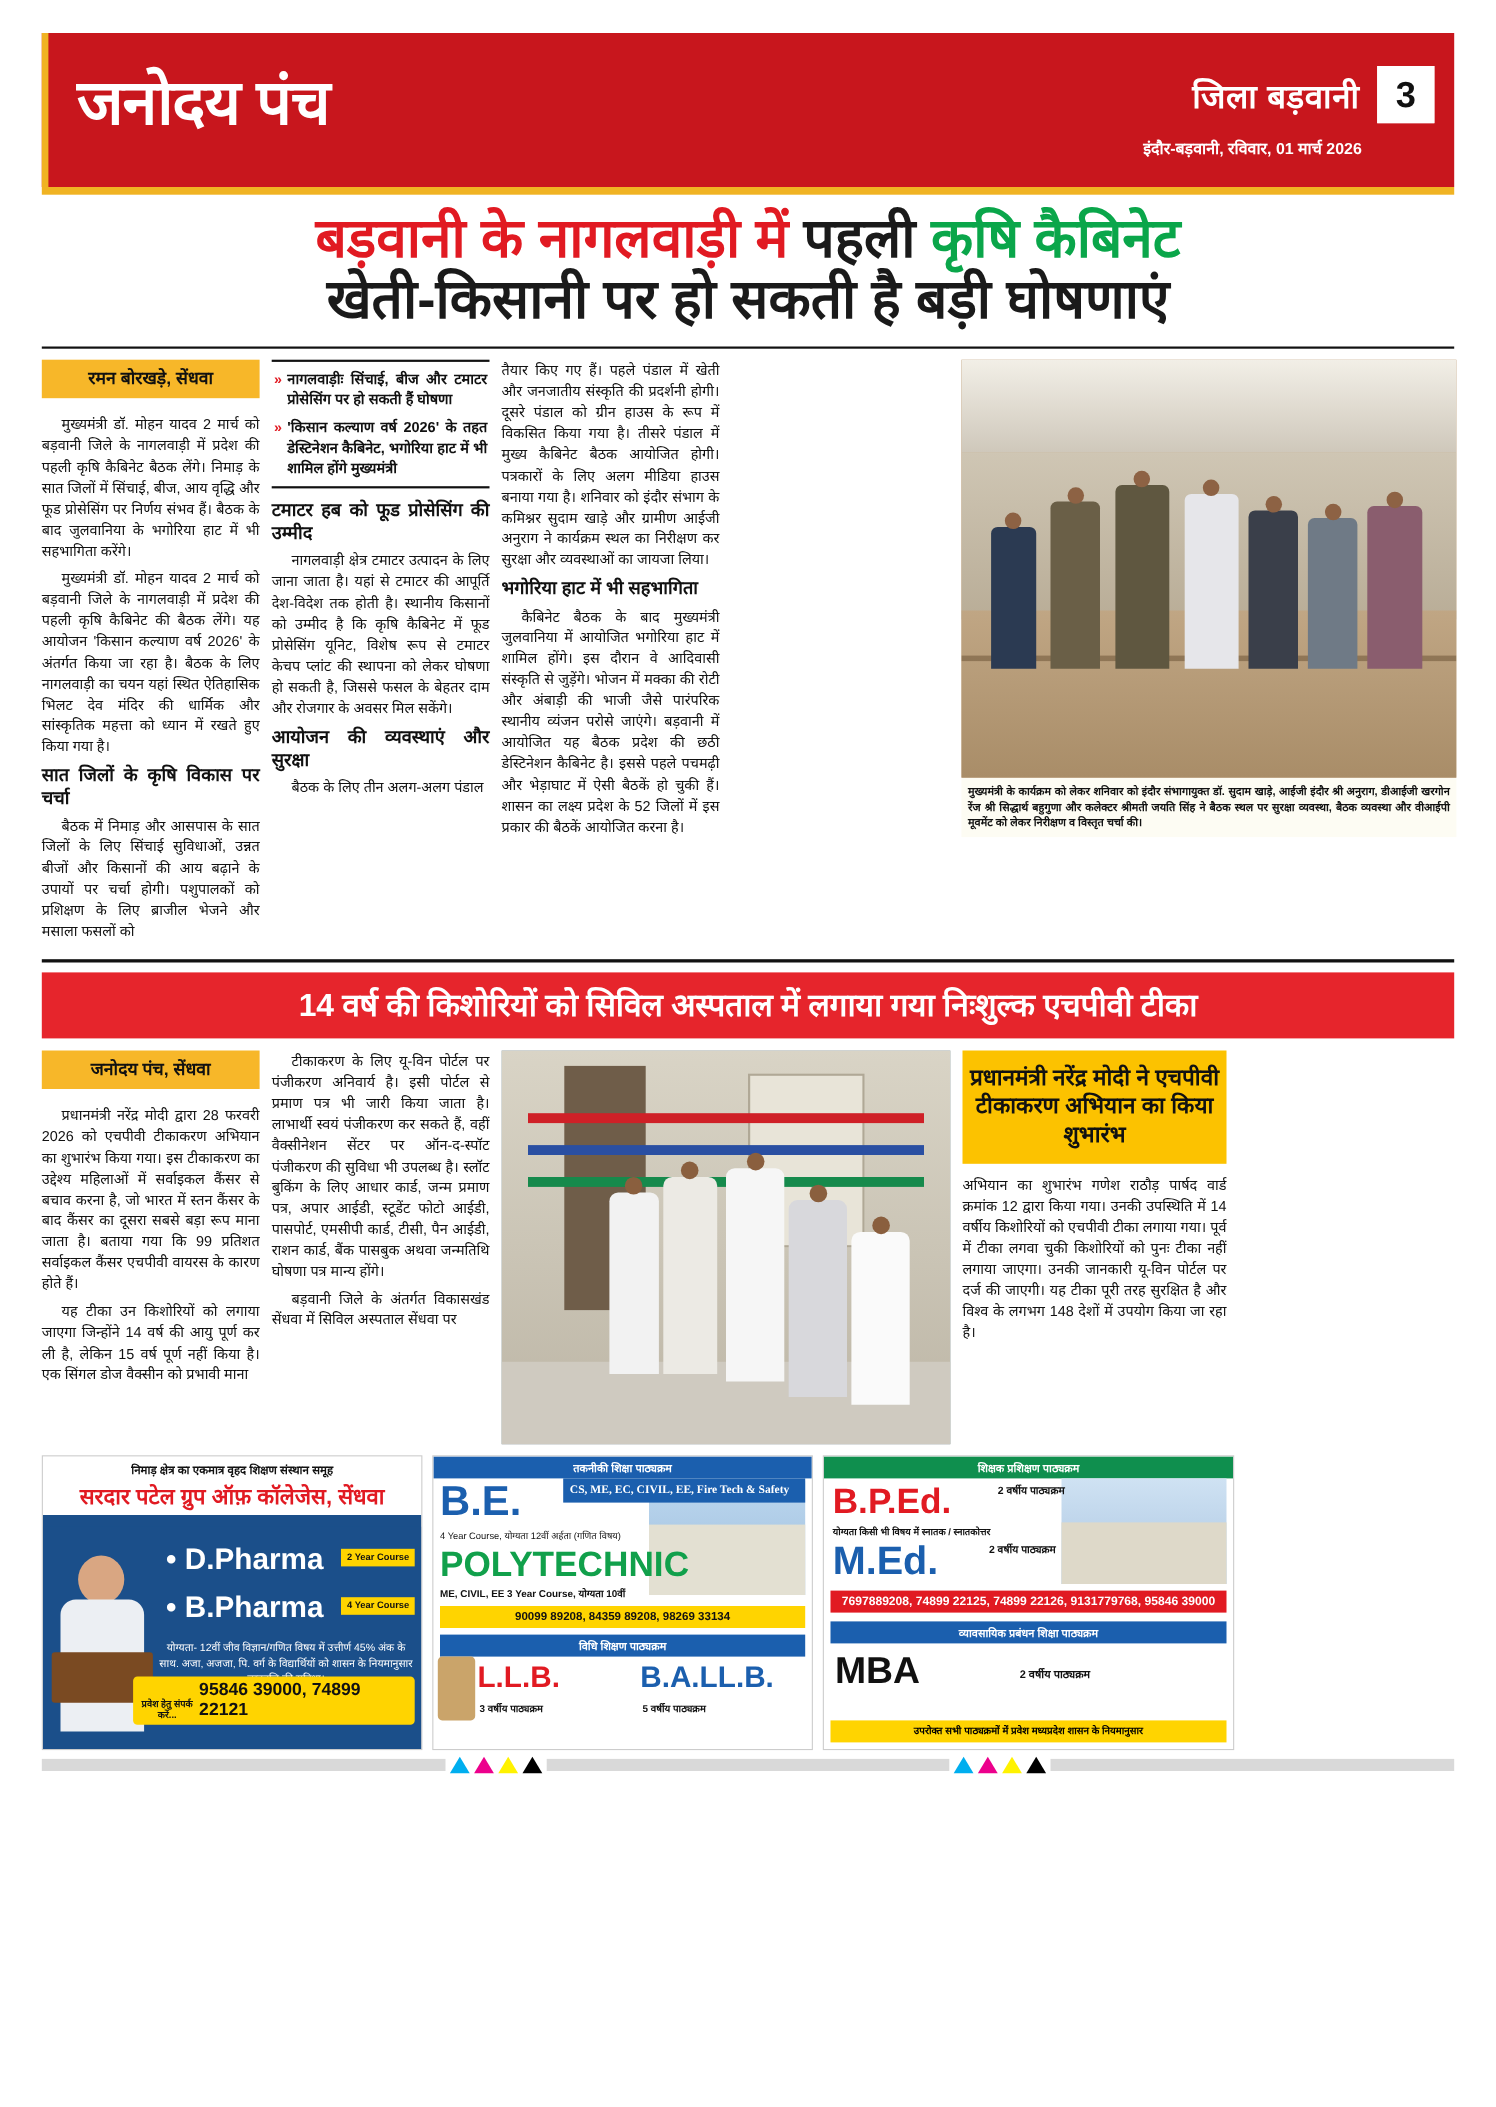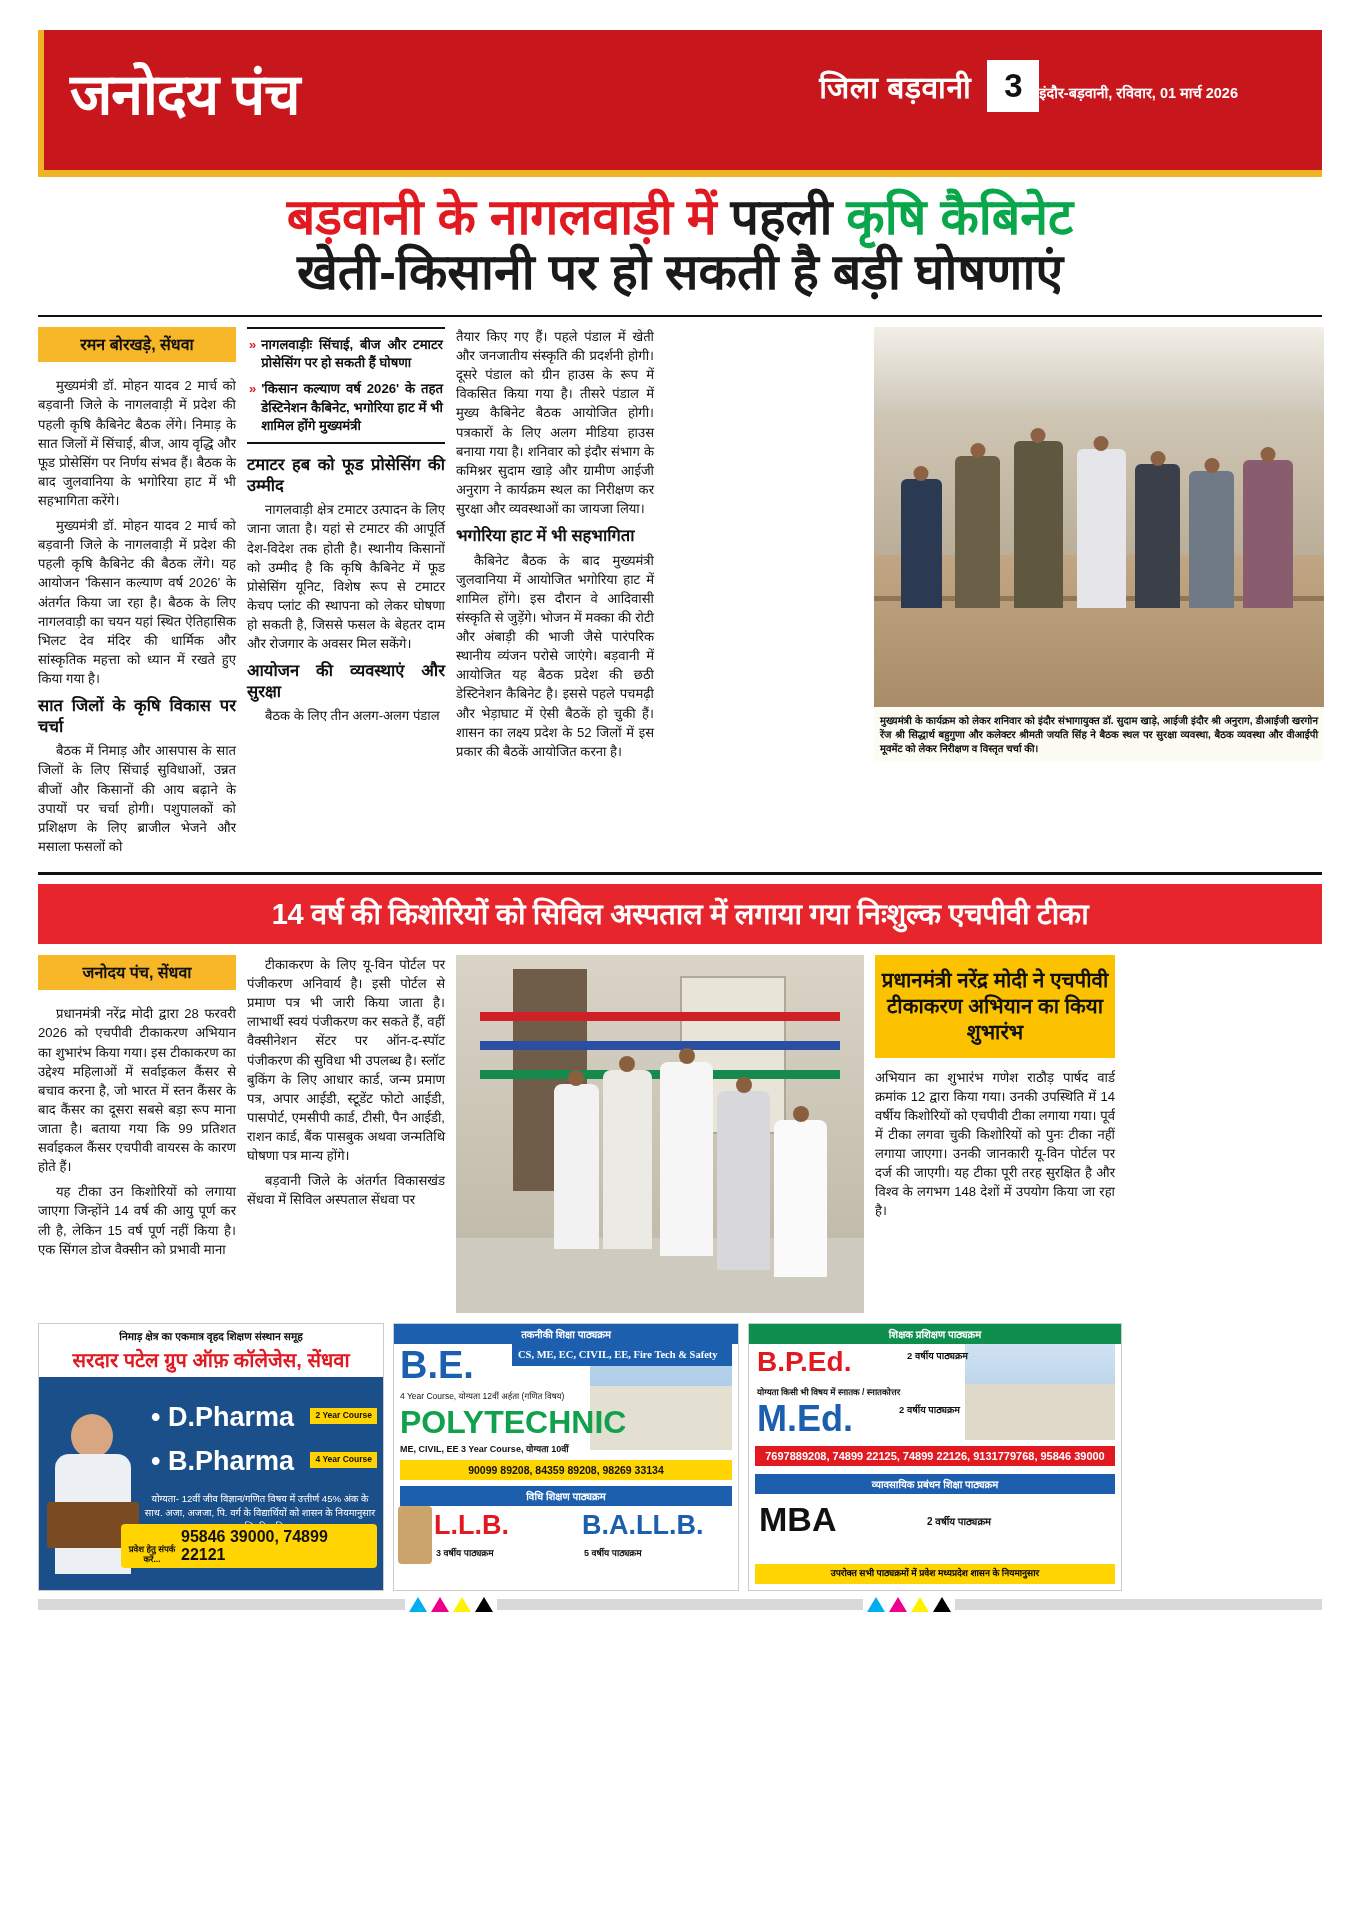--- a/index.html
+++ b/index.html
@@ -22,21 +22,21 @@
     background: #c8161d;
     border-left: 6px solid #f0b323;
     height: 140px;
     display: flex; align-items: flex-start; justify-content: space-between;
     padding: 14px 18px 0 26px;
   }
   .mast-title {
     color: #fff; font-weight: bold; font-size: 57px; line-height: 1;
     letter-spacing: -1px; padding-top: 22px;
   }
-  .mast-right { display: flex; flex-direction: row; align-items: center; padding-top: 16px; }
+  .mast-right { display: flex; flex-direction: column; align-items: flex-end; padding-top: 16px; }
   .mast-row { display: flex; align-items: center; gap: 16px; }
   .mast-district { color: #fff; font-weight: bold; font-size: 30px; letter-spacing: .5px; }
   .page-num {
     background: #fff; color: #111; font-weight: bold; font-size: 33px;
     width: 52px; height: 52px; display: flex; align-items: center; justify-content: center;
     border: 2px solid #fff;
   }
   .mast-date { color: #fff; font-size: 14.5px; margin-top: 12px; margin-right: 66px; font-weight: 600; }
   .mast-rule { height: 7px; background: #f0b323; }
 
@@ -145,21 +145,21 @@
   .ad2 .phone2 { position:absolute; top:136px; left:6px; right:6px; background:#ffd400; color:#111; font-size:10.5px; font-weight:bold; text-align:center; padding:4px; }
   .ad2 .hdr2 { position:absolute; top:162px; left:6px; right:6px; background:#1b5fae; color:#fff; font-size:10px; text-align:center; font-weight:bold; padding:3px; }
   .ad2 .llb { position:absolute; top:186px; left:40px; font-weight:bold; font-size:27px; color:#e11a22; }
   .ad2 .ballb { position:absolute; top:186px; left:188px; font-weight:bold; font-size:27px; color:#1b5fae; }
   .ad2 .llbsub { position:absolute; top:222px; left:42px; font-size:9px; color:#111; font-weight:bold;}
   .ad2 .ballbsub { position:absolute; top:222px; left:190px; font-size:9px; color:#111; font-weight:bold;}
   .ad2 .stat { position:absolute; top:182px; left:4px; width:34px; height:58px; background:#caa46a; border-radius:4px;}
 
   .ad3 { background:#fff; }
   .ad3 .hdr { background:#0f8f4e; color:#fff; font-size:10px; text-align:center; font-weight:bold; padding:3px; }
-  .ad3 .bped { position:absolute; top:22px; left:8px; font-weight:bold; font-size:28px; color:#e11a22; }
+  .ad3 .bped { position:absolute; top:22px; left:8px; font-weight:bold; font-size:32px; color:#e11a22; }
   .ad3 .med { position:absolute; top:74px; left:8px; font-weight:bold; font-size:36px; color:#1b5fae; }
   .ad3 .yr1 { position:absolute; top:26px; left:158px; font-size:9.5px; font-weight:bold; color:#111; line-height:1.2;}
   .ad3 .yr2 { position:absolute; top:80px; left:150px; font-size:9.5px; font-weight:bold; color:#111; line-height:1.2;}
   .ad3 .elg { position:absolute; top:62px; left:8px; font-size:8.6px; color:#111; font-weight:bold;}
   .ad3 .bldg { position:absolute; top:20px; right:6px; width:150px; height:96px; background:linear-gradient(#cfe2f3,#a9c4e0); }
   .ad3 .bldg:after { content:""; position:absolute; bottom:0; left:0; right:0; height:58%; background:#ded9c9; }
   .ad3 .phone3 { position:absolute; top:122px; left:6px; right:6px; background:#e11a22; color:#fff; font-size:11px; font-weight:bold; text-align:center; padding:4px; }
   .ad3 .hdr2 { position:absolute; top:150px; left:6px; right:6px; background:#1b5fae; color:#fff; font-size:10px; text-align:center; font-weight:bold; padding:3px; }
   .ad3 .mba { position:absolute; top:176px; left:10px; font-weight:bold; font-size:34px; color:#111; }
   .ad3 .mbasub { position:absolute; top:190px; left:178px; font-size:10px; font-weight:bold; color:#111; }

